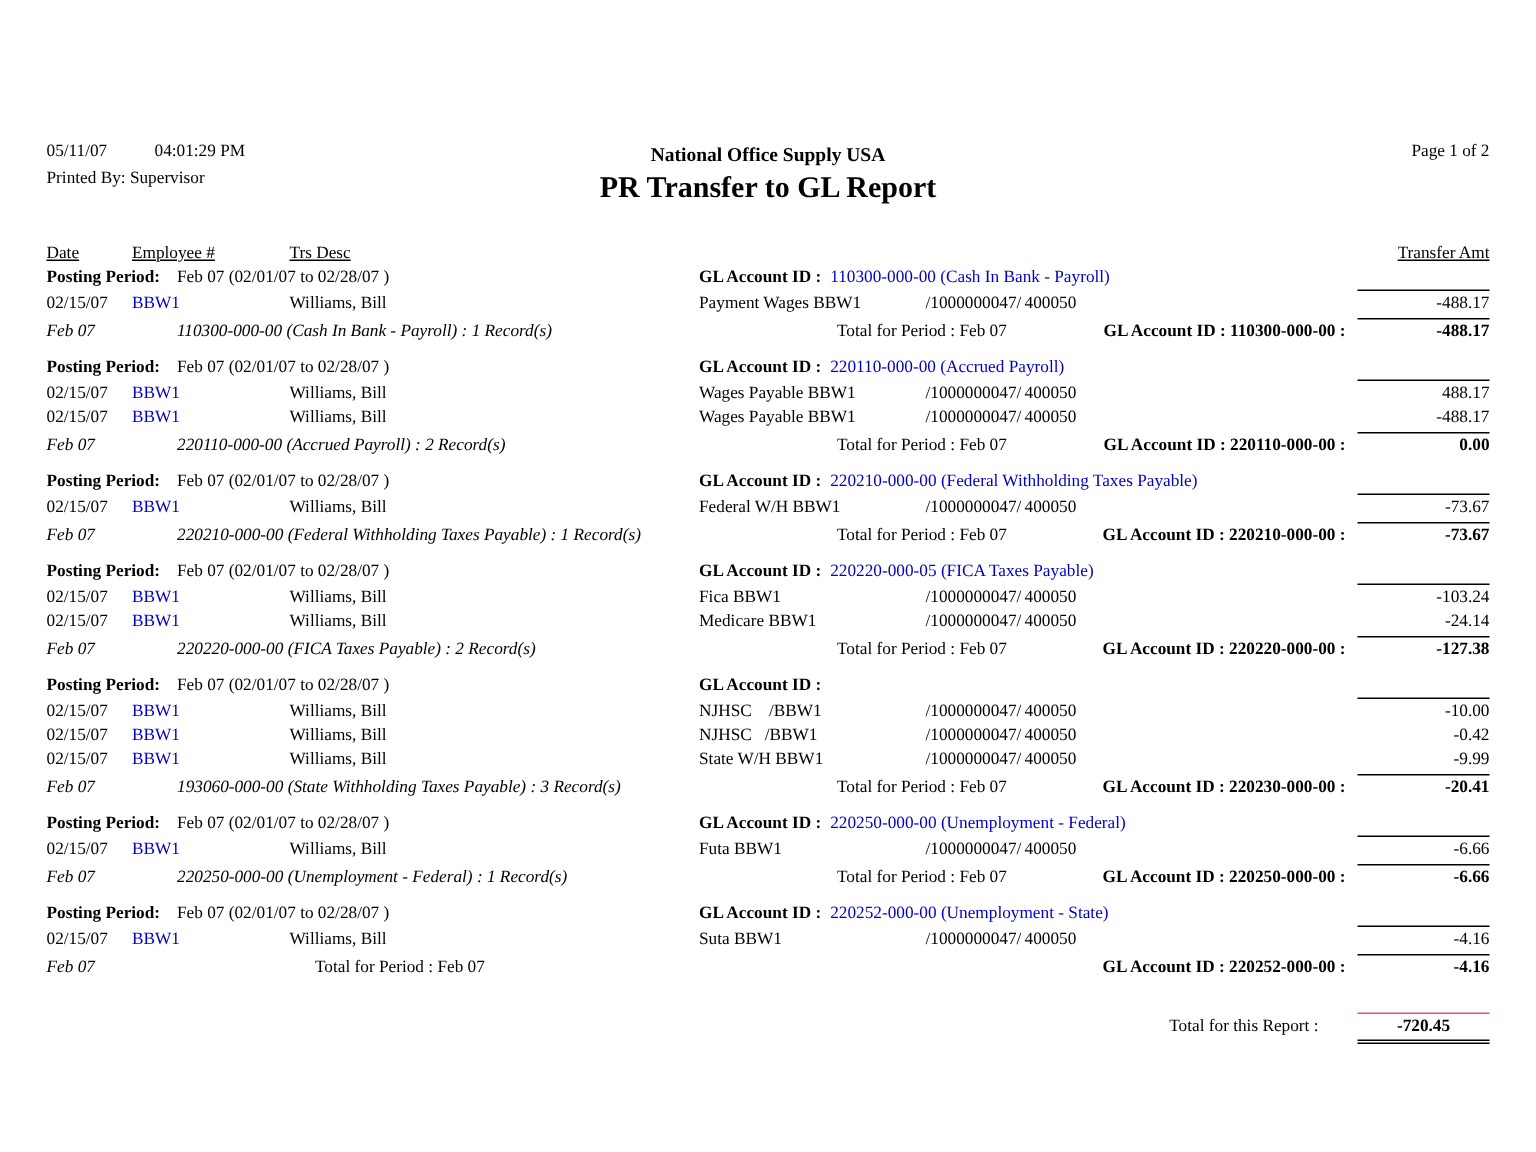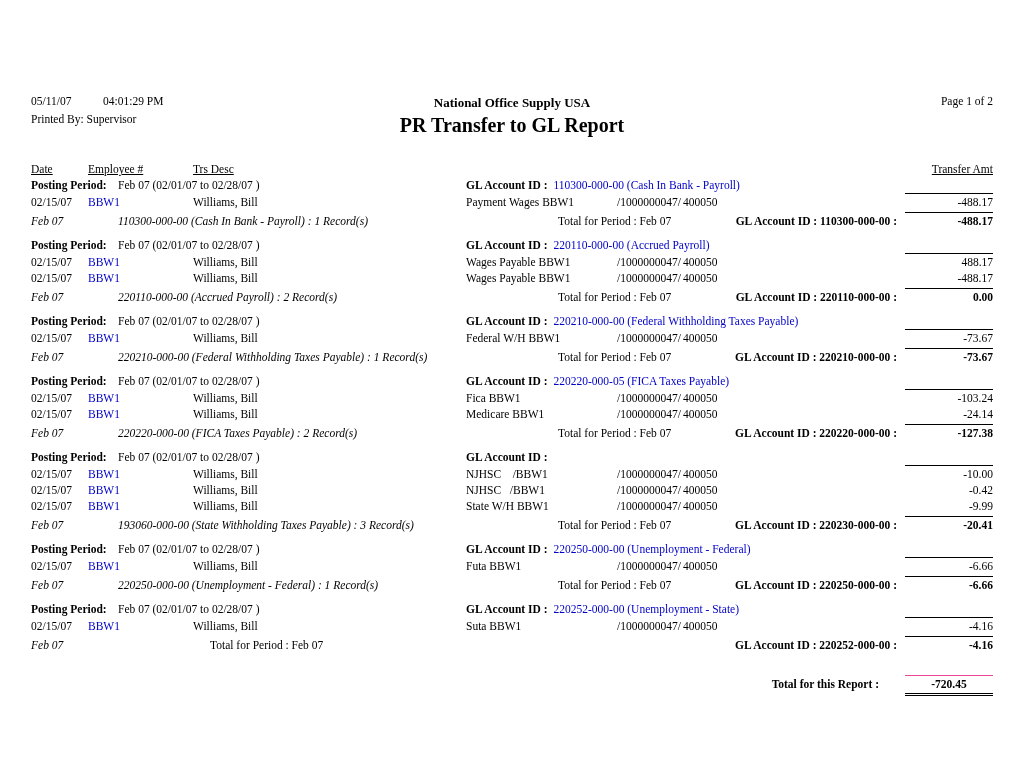--- a/index.html
+++ b/index.html
@@ -47,21 +47,21 @@
   .trs-a { width: 60px; }
 
   .total-row { padding-top: 2px; }
   .t-period { width: 87px; font-style: italic; flex-shrink: 0; }
   .t-sum { width: 348px; font-style: italic; flex-shrink: 0; }
   .t-mid { margin-left: 92px; font-weight: normal; white-space: nowrap; }
   .t-acct { margin-left: auto; font-weight: bold; white-space: nowrap; }
   .t-amt { width: 88px; flex-shrink: 0; text-align: right; font-weight: bold; border-top: 1px solid #000; margin-left: 8px; }
 
   .grand-total { justify-content: flex-end; margin-top: 22px; }
-  .gt-label { font-weight: bold; margin-right: 26px; }
+  .gt-label { font-weight: normal; margin-right: 26px; }
   .gt-amt { font-weight: bold; width: 88px; text-align: center;
             border-top: 1px solid #ec4899; border-bottom: 3px double #000; padding-bottom: 1px; }
 </style>
 </head>
 <body>
 
 <div class="page">
 
   <div class="hdr">
     <div class="hdr-left">

